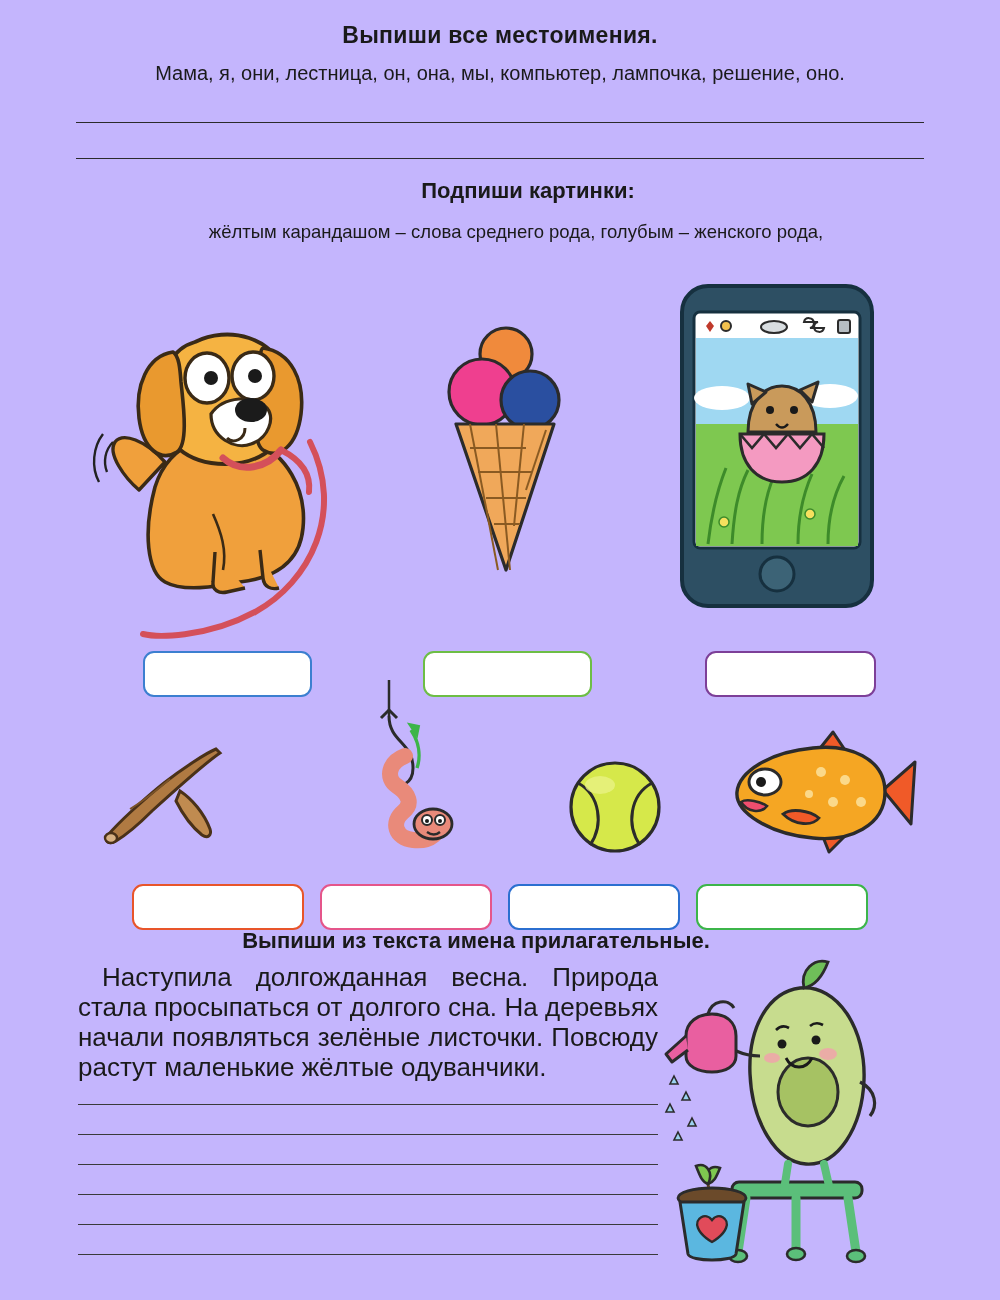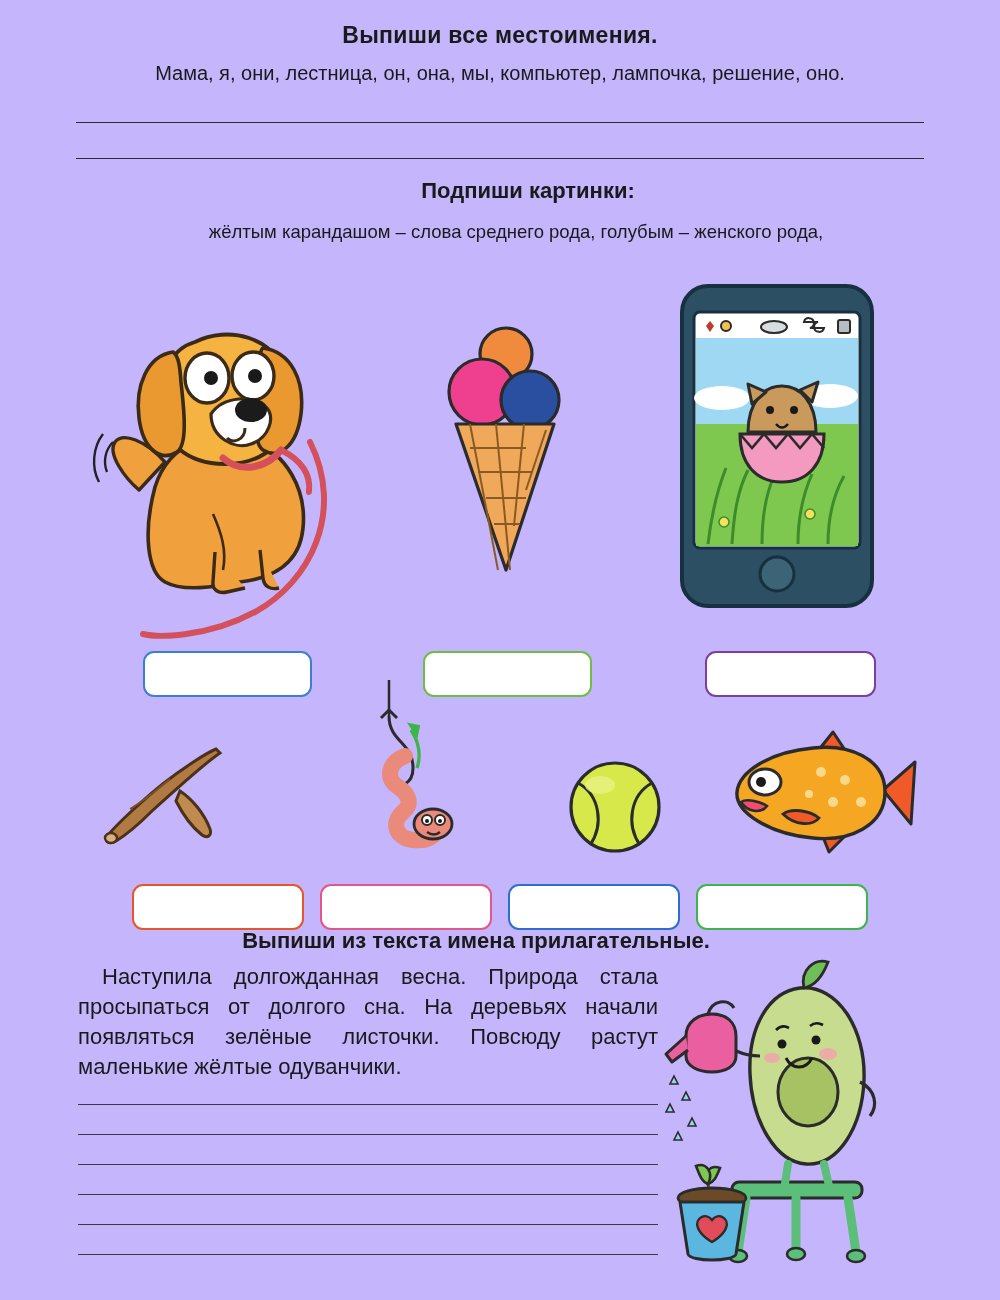--- a/index.html
+++ b/index.html
@@ -82,21 +82,21 @@
     width: 952px;
     text-align: center;
     font-size: 22px;
     font-weight: bold;
   }
   .task3-text {
     position: absolute;
     top: 962px;
     left: 78px;
     width: 580px;
-    font-size: 22px;
+    font-size: 26px;
     line-height: 30px;
     text-indent: 24px;
     text-align: justify;
   }
   .line {
     position: absolute;
     left: 78px;
     width: 580px;
     height: 0;
     border-top: 1.3px solid #3a3a3a;

